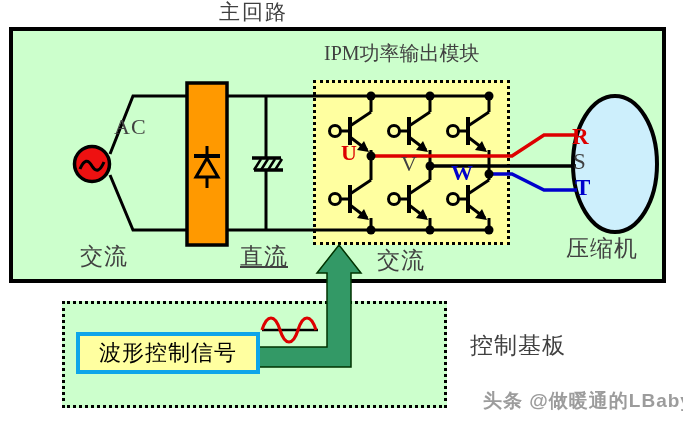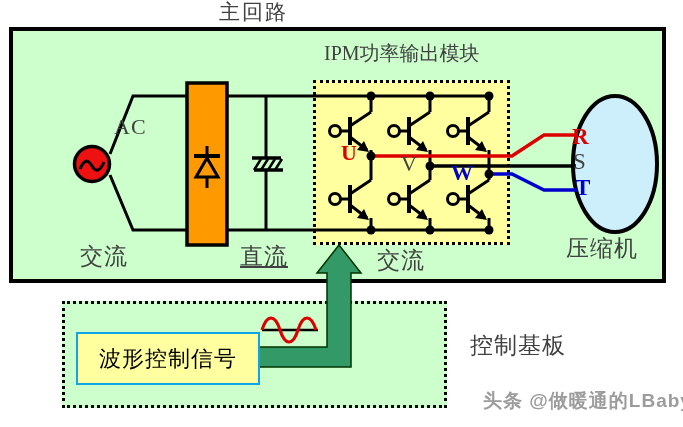--- a/index.html
+++ b/index.html
@@ -5,21 +5,21 @@
   html,body{margin:0;padding:0;background:#ffffff;}
   #stage{
     position:relative;width:683px;height:427px;background:#ffffff;overflow:hidden;
     font-family:"Liberation Serif","DejaVu Serif",serif;
   }
   .box{position:absolute;box-sizing:border-box;}
   #main-box{left:9px;top:27px;width:657px;height:256px;border:4px solid #000;background:#ccffcc;z-index:1;}
   #control-box{left:62px;top:301px;width:385px;height:107px;border:3px dotted #000;background:#ccffcc;z-index:1;}
   #ipm-box{left:313px;top:80px;width:197px;height:165px;border:3px dotted #000;background:#ffffa0;z-index:2;}
   #svg-layer{position:absolute;left:0;top:0;z-index:5;}
-  #signal-box{left:76px;top:332px;width:184px;height:53px;border:2px solid #0ea5e9;background:#ffffa0;z-index:6;
+  #signal-box{left:76px;top:332px;width:184px;height:42px;border:4px solid #0ea5e9;background:#ffffa0;z-index:6;
     display:flex;align-items:center;justify-content:center;}
   .lbl{position:absolute;color:#404040;white-space:nowrap;z-index:10;line-height:1.1;}
   .cn{font-size:23px;letter-spacing:1px;text-align:right;}
   .phase{font-size:22px;font-weight:bold;}
   .red{color:#dd0000;}
   .blue{color:#0000cc;}
   #title{left:219px;top:1px;font-size:21px;letter-spacing:2px;}
   #ipm-label{left:324px;top:42px;font-size:20px;z-index:10;}
   #ac-label{left:66px;top:115px;font-size:22px;letter-spacing:1px;margin-left:48px;}
   #lbl-in-ac{left:80px;top:244px;}

